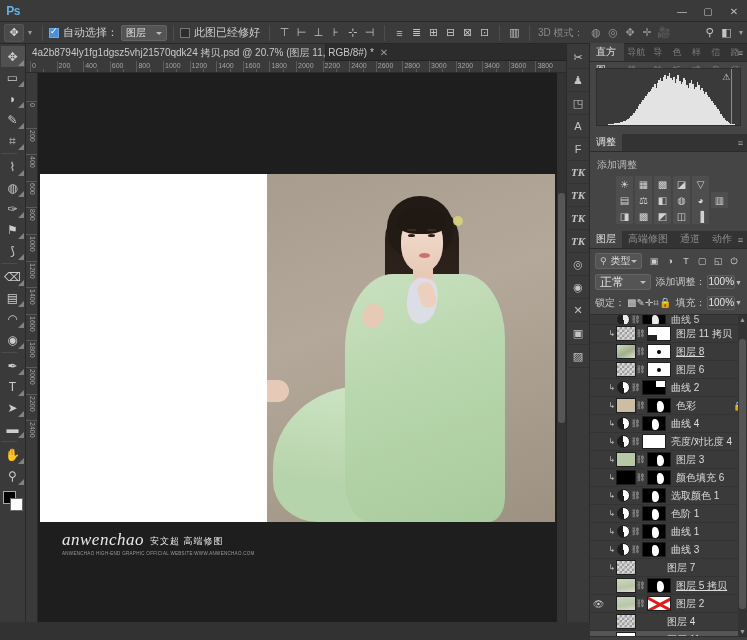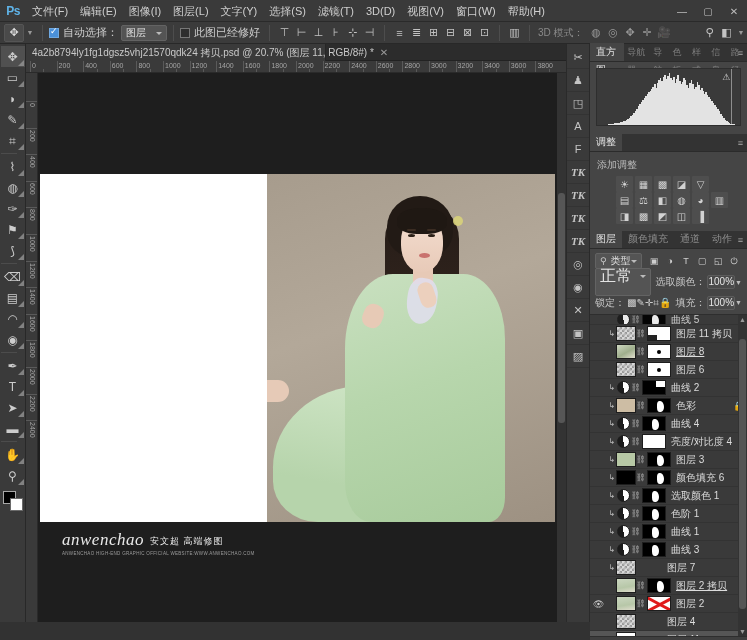--- a/index.html
+++ b/index.html
@@ -239,22 +239,22 @@
   .lfilter:after {
     content:""; position:absolute; right:4px; top:6px;
     border-left:3px solid transparent; border-right:3px solid transparent; border-top:3px solid #bbb;
   }
   .ftog { display:flex; margin-left:4px; }
   .ftog div {
     width:16px; height:16px; display:flex; align-items:center; justify-content:center;
     color:#cfcfcf; font-size:9px;
   }
   .blend {
-    width:86px; height:28px; background:#545454; border:1px solid #636363; border-radius:2px;
-    font-size:16px; color:#e2e2e2; line-height:14px; padding:0 12px 0 4px; position:relative;
+    width:86px; height:16px; background:#545454; border:1px solid #636363; border-radius:2px;
+    font-size:12px; color:#e2e2e2; line-height:14px; padding:0 12px 0 4px; position:relative;
   }
   .blend:after {
     content:""; position:absolute; right:4px; top:6px;
     border-left:3px solid transparent; border-right:3px solid transparent; border-top:3px solid #bbb;
   }
   .lbl { font-size:10px; color:#c6c6c6; margin:0 2px 0 4px; white-space:nowrap; }
   .numbox {
     width:32px; height:14px; background:#4a4a4a; border:1px solid #5c5c5c; border-radius:2px;
     font-size:10px; color:#e6e6e6; text-align:center; line-height:12px;
   }
@@ -347,33 +347,20 @@
   }
   .vscroll-canvas .bar { position:absolute; left:1px; top:120px; width:7px; height:230px; background:#565656; border-radius:3px; }
 </style>
 </head>
 <body>
 
 <div class="app">
 
   <div class="menubar">
     <div class="ps-logo">Ps</div>
-    <div id="menu-items" style="display:flex">
-        <div class="menu-item">文件(F)</div>
-        <div class="menu-item">编辑(E)</div>
-        <div class="menu-item">图像(I)</div>
-        <div class="menu-item">图层(L)</div>
-        <div class="menu-item">文字(Y)</div>
-        <div class="menu-item">选择(S)</div>
-        <div class="menu-item">滤镜(T)</div>
-        <div class="menu-item">3D(D)</div>
-        <div class="menu-item">视图(V)</div>
-        <div class="menu-item">窗口(W)</div>
-        <div class="menu-item">帮助(H)</div>
-      </div>
     <div class="win-btns">
       <div class="win-btn">—</div>
       <div class="win-btn">▢</div>
       <div class="win-btn close">✕</div>
     </div>
   </div>
 
   <div class="optionsbar">
     <div class="opt-tool">✥</div>
     <div class="opt-caret">▼</div>
@@ -848,21 +835,21 @@
             <div class="adj-ico">▩</div>
             <div class="adj-ico">◩</div>
             <div class="adj-ico">◫</div>
             <div class="adj-ico">▐</div>
           </div>
         </div>
     </div>
 
     <div class="panel-tabs" id="layer-tabs">
       <div class="ptab active">图层</div>
-        <div class="ptab" style="color: rgb(142, 142, 142);">颜色填充</div>
+        <div class="ptab" style="color: rgb(142, 142, 142);">高端修图</div>
         <div class="ptab" style="color: rgb(142, 142, 142);">通道</div>
         <div class="ptab" style="color: rgb(142, 142, 142);">动作</div>
         <div class="pmenu">≡</div>
     </div>
     <div class="layers-ctl">
       <div class="row">
         <div class="lfilter">
           <span class="mag">⚲</span>
           <span>类型</span>
         </div>
@@ -870,21 +857,21 @@
           <div>▣</div>
           <div>◑</div>
           <div>T</div>
           <div>▢</div>
           <div>◱</div>
           <div>⏻</div>
         </div>
       </div>
       <div class="row">
         <div class="blend">正常</div>
-        <span class="lbl">选取颜色：</span>
+        <span class="lbl">添加调整：</span>
         <div class="numbox">100%</div>
         <div class="spin">▼</div>
       </div>
       <div class="lockrow">
         <span class="lbl" style="margin-left:0">锁定：</span>
         <div class="lockico">▩</div>
         <div class="lockico">✎</div>
         <div class="lockico">✛</div>
         <div class="lockico">⌗</div>
         <div class="lockico">🔒</div>
@@ -1052,21 +1039,21 @@
           <div class="lock-right"></div>
         </div>
         <div class="layer">
           <div class="eye-col"></div>
           <div class="link-col"></div>
           <div class="thumb img2"></div>
           <div class="link-col">⛓</div>
           <div class="mask">
             <div class="brush" style="left:9px;top:2px;width:7px;height:11px"></div>
           </div>
-          <div class="lname ul">图层 2 拷贝</div>
+          <div class="lname ul">图层 5 拷贝</div>
           <div class="lock-right"></div>
         </div>
         <div class="layer">
           <div class="eye-col">👁</div>
           <div class="link-col"></div>
           <div class="thumb img2"></div>
           <div class="link-col">⛓</div>
           <div class="mask" style="background: rgb(255, 255, 255);">
             <div class="xmark"></div>
           </div>

